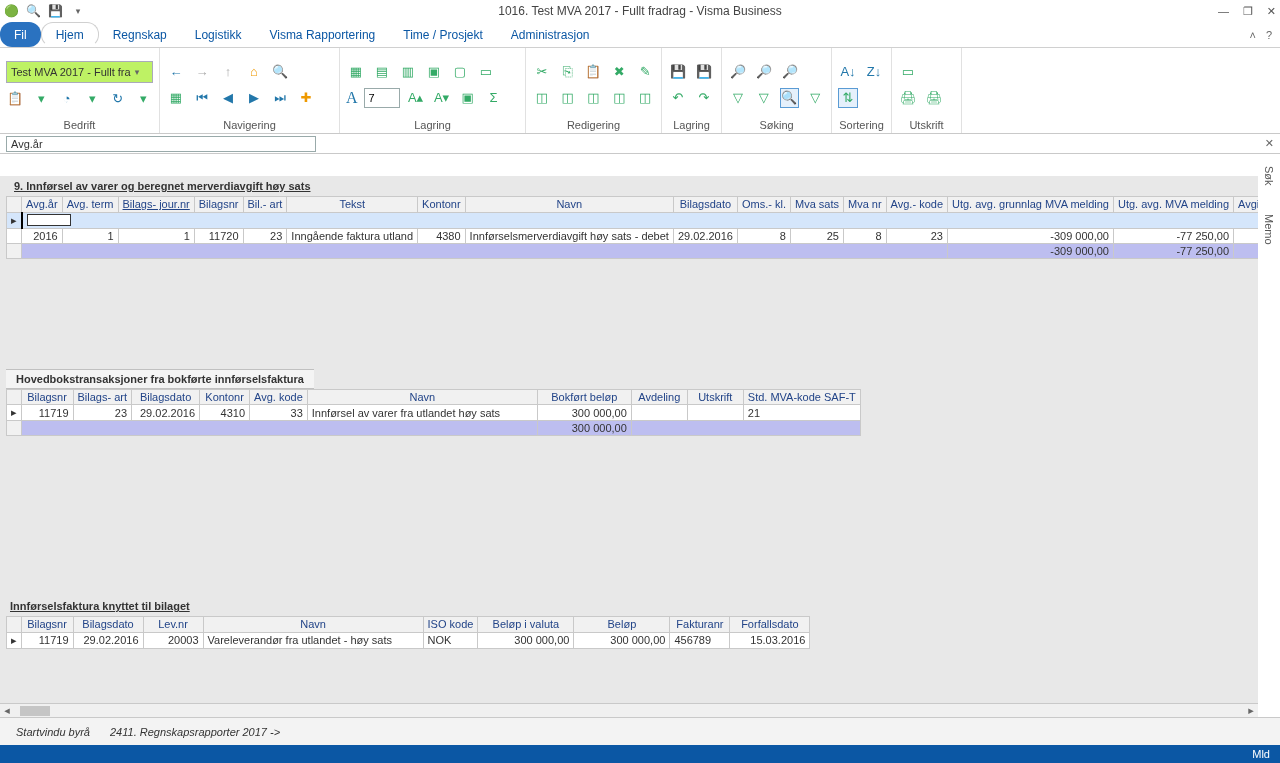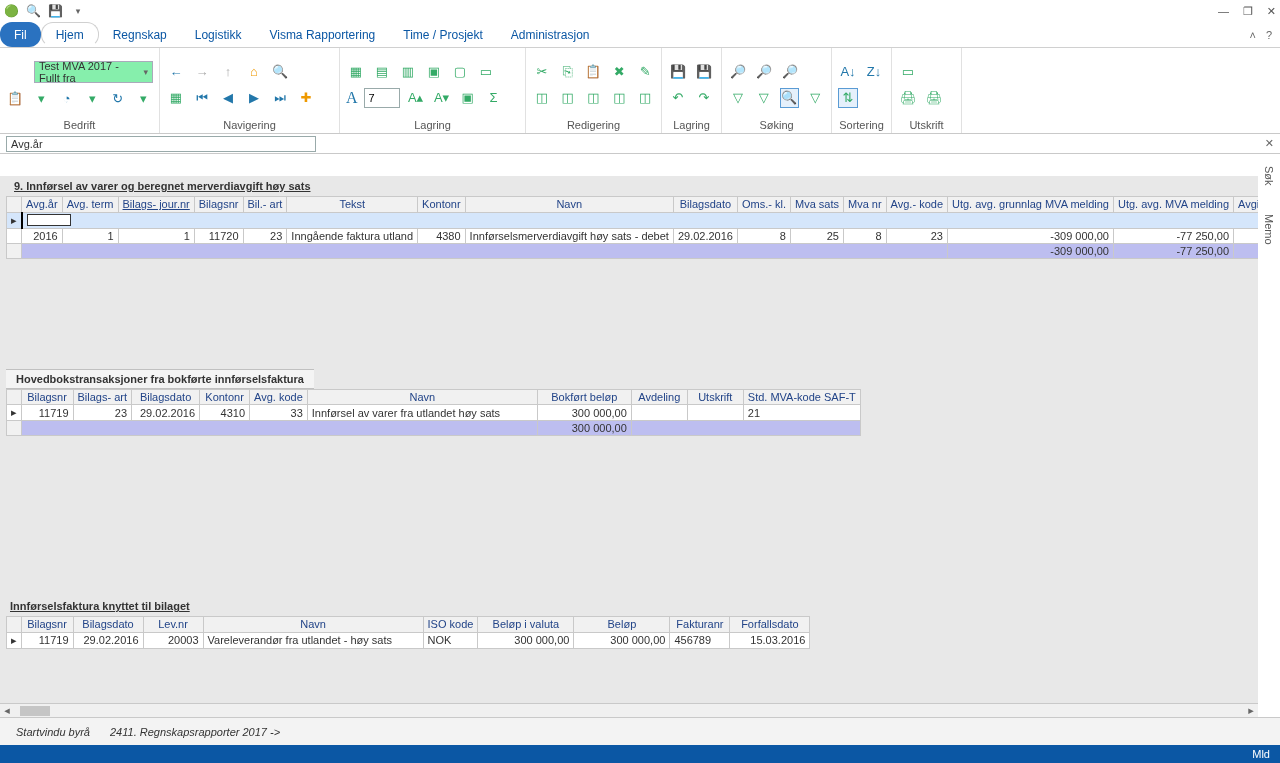--- a/index.html
+++ b/index.html
@@ -20,21 +20,21 @@
 .ribbon-tabs .spacer { flex: 1; }
 .ribbon-tabs .help { display:flex; align-items:center; gap:10px; padding-right:8px; color:#666; }
 
 
 .ribbon { height: 86px; background: #fff; border-bottom: 1px solid #c9c9c9; display:flex; }
 .group { border-right: 1px solid #e1e1e1; padding: 4px 6px 2px 6px; display:flex; flex-direction:column; }
 .group .rows { flex:1; display:flex; flex-direction:column; justify-content:center; gap:6px; }
 .group .row { display:flex; align-items:center; gap:6px; }
 .group .label { text-align:center; font-size: 11px; color:#555; padding-top:2px; }
 .rb { width:20px; height:20px; display:inline-flex; align-items:center; justify-content:center; border:1px solid transparent; color:#3a6; font-size:13px; }
-.combo { height:22px; border:1px solid #aab; display:flex; align-items:center; padding:0 4px; font-size:11px; background:#86efac;margin-left:28px; }
+.combo { height:22px; border:1px solid #aab; display:flex; align-items:center; padding:0 4px; font-size:11px; background:#bef264; }
 .combo .dd { margin-left:4px; color:#666; font-size:9px; }
 .fs-input { width:36px; height:20px; border:1px solid #9aa; text-align:left; padding:0 4px; font-size:11px; }
 
 
 .addrbar { height:20px; border-bottom:1px solid #c9c9c9; display:flex; align-items:center; padding:0 6px; background:#fff; font-size:11px; color:#333; }
 .addrbar .cell { border:1px solid #9aa; padding:1px 4px; background:#fff; min-width:310px; }
 .addrbar .close { margin-left:auto; color:#666; }
 
 
 .sidetabs { position:absolute; right:0; top:156px; width:22px; display:flex; flex-direction:column; align-items:center; gap:28px; padding-top:10px; }
@@ -70,20 +70,21 @@
 </head>
 <body>
 
 <div class="titlebar">
   <div class="qat">
     <span>🟢</span>
     <span>🔍</span>
     <span>💾</span>
     <span style="font-size:9px;color:#666">▾</span>
   </div>
+  <div class="title">1016. Test MVA 2017 - Fullt fradrag -  Visma Business</div>
   <div class="wincontrols">
     <span>—</span>
     <span>❐</span>
     <span>✕</span>
   </div>
 </div>
 
 <div class="ribbon-tabs">
   <div class="tab file">Fil</div>
   <div class="tab active">Hjem</div>

